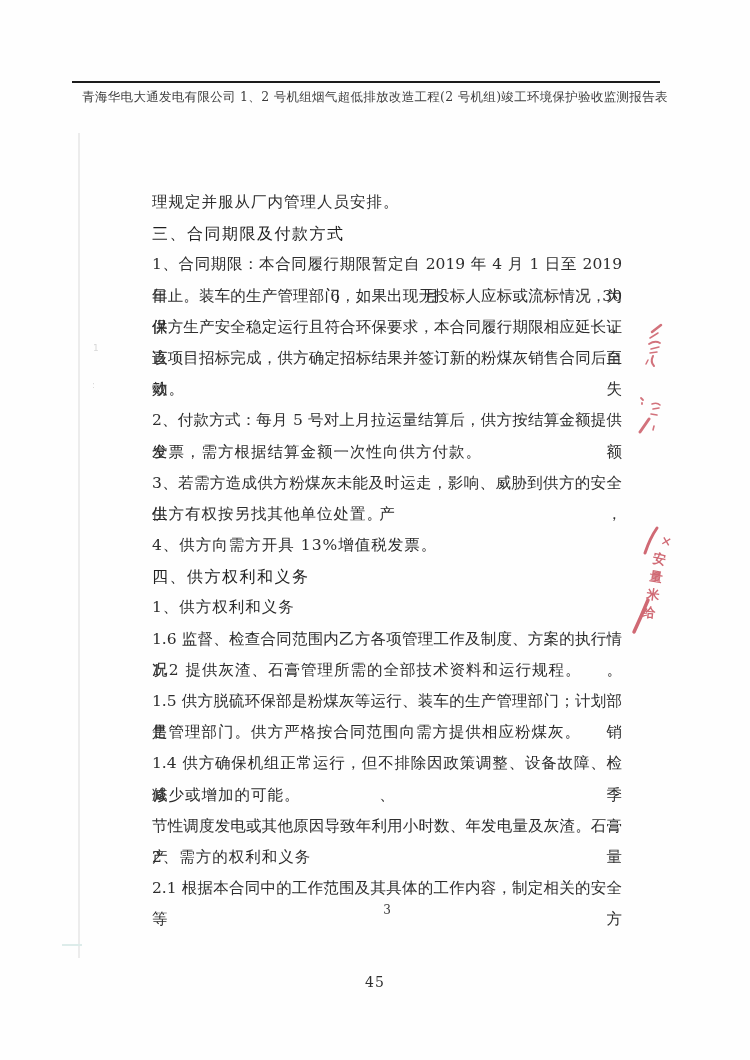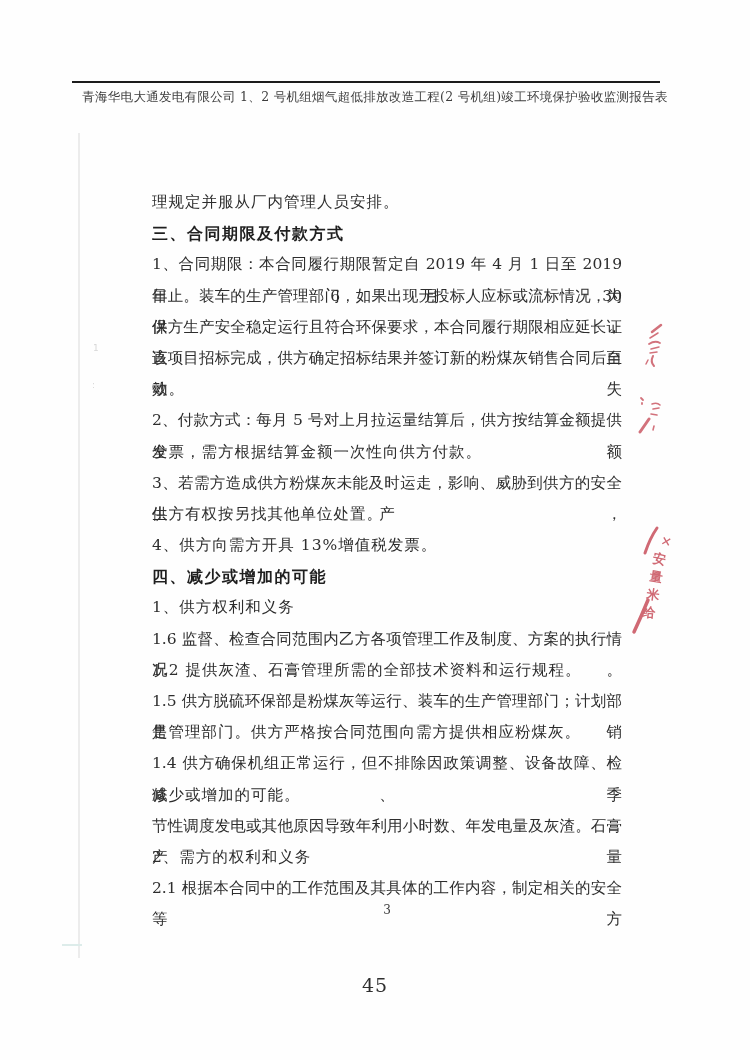--- a/index.html
+++ b/index.html
@@ -44,30 +44,30 @@
   .line{
     height:31.2px;line-height:31.2px;white-space:nowrap;
     letter-spacing:1px;overflow:visible;
   }
   .line.just{
     white-space:normal;letter-spacing:0;
     text-align:justify;text-align-last:justify;
     -moz-text-align-last:justify;
   }
   .line.heading{
-    font-weight:bold;font-size:16px;color:#1f1f1f;letter-spacing:1.5px;
+    font-weight:normal;font-size:16px;color:#1f1f1f;letter-spacing:1.5px;
   }
   
   .inner-pagenum{
     position:absolute;left:152px;top:903px;width:470px;text-align:center;
     font-size:12px;color:#3a3a3a;
   }
   .outer-pagenum{
     position:absolute;left:0;top:974px;width:750px;text-align:center;
-    font-size:19px;color:#2f2f2f;letter-spacing:1px;
+    font-size:14px;color:#2f2f2f;letter-spacing:1px;
   }
   
   .stamp{position:absolute;pointer-events:none;}
   .stamp-upper{left:636px;top:322px;width:36px;height:114px;opacity:0.8;}
   .stamp-lower{left:626px;top:520px;width:48px;height:134px;opacity:0.85;}
 </style>
 </head>
 <body>
 
 <div class="page">
@@ -86,21 +86,21 @@
       <div class="line just">1、合同期限：本合同履行期限暂定自 2019 年 4 月 1 日至 2019 年 6 月 30</div>
       <div class="line just">日止。装车的生产管理部门，如果出现无投标人应标或流标情况，为保证</div>
       <div class="line just">供方生产安全稳定运行且符合环保要求，本合同履行期限相应延长，直至</div>
       <div class="line just">该项目招标完成，供方确定招标结果并签订新的粉煤灰销售合同后自动失</div>
       <div class="line">效。</div>
       <div class="line just">2、付款方式：每月 5 号对上月拉运量结算后，供方按结算金额提供全额</div>
       <div class="line">发票，需方根据结算金额一次性向供方付款。</div>
       <div class="line just">3、若需方造成供方粉煤灰未能及时运走，影响、威胁到供方的安全生产，</div>
       <div class="line">供方有权按另找其他单位处置。</div>
       <div class="line">4、供方向需方开具 13%增值税发票。</div>
-      <div class="line heading">四、减少或增加的可能</div>
+      <div class="line heading">四、供方权利和义务</div>
       <div class="line">1、供方权利和义务</div>
       <div class="line just">1.6 监督、检查合同范围内乙方各项管理工作及制度、方案的执行情况。</div>
       <div class="line">1.2 提供灰渣、石膏管理所需的全部技术资料和运行规程。</div>
       <div class="line just">1.5 供方脱硫环保部是粉煤灰等运行、装车的生产管理部门；计划部是销</div>
       <div class="line">售管理部门。供方严格按合同范围向需方提供相应粉煤灰。</div>
       <div class="line just">1.4 供方确保机组正常运行，但不排除因政策调整、设备故障、检修、季</div>
       <div class="line">减少或增加的可能。</div>
       <div class="line just">节性调度发电或其他原因导致年利用小时数、年发电量及灰渣。石膏产量</div>
       <div class="line">2、需方的权利和义务</div>
       <div class="line just">2.1 根据本合同中的工作范围及其具体的工作内容，制定相关的安全等方</div>

